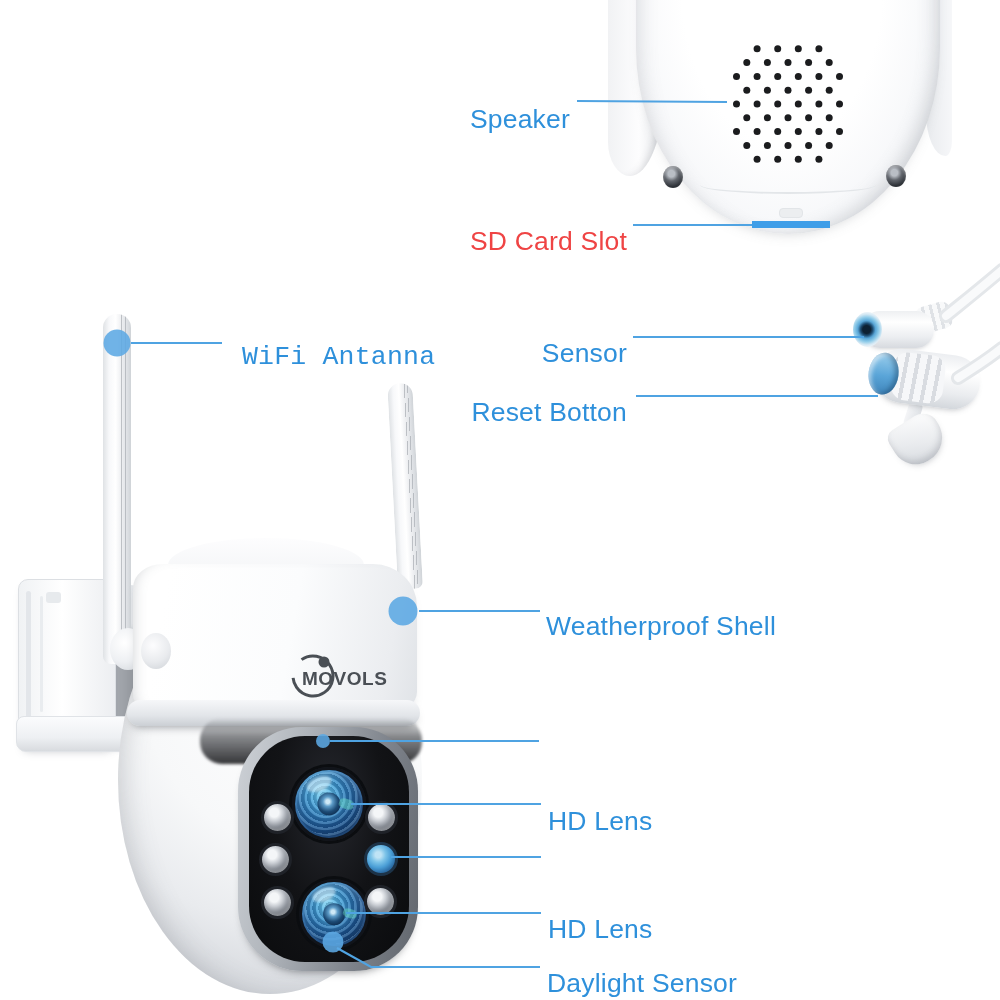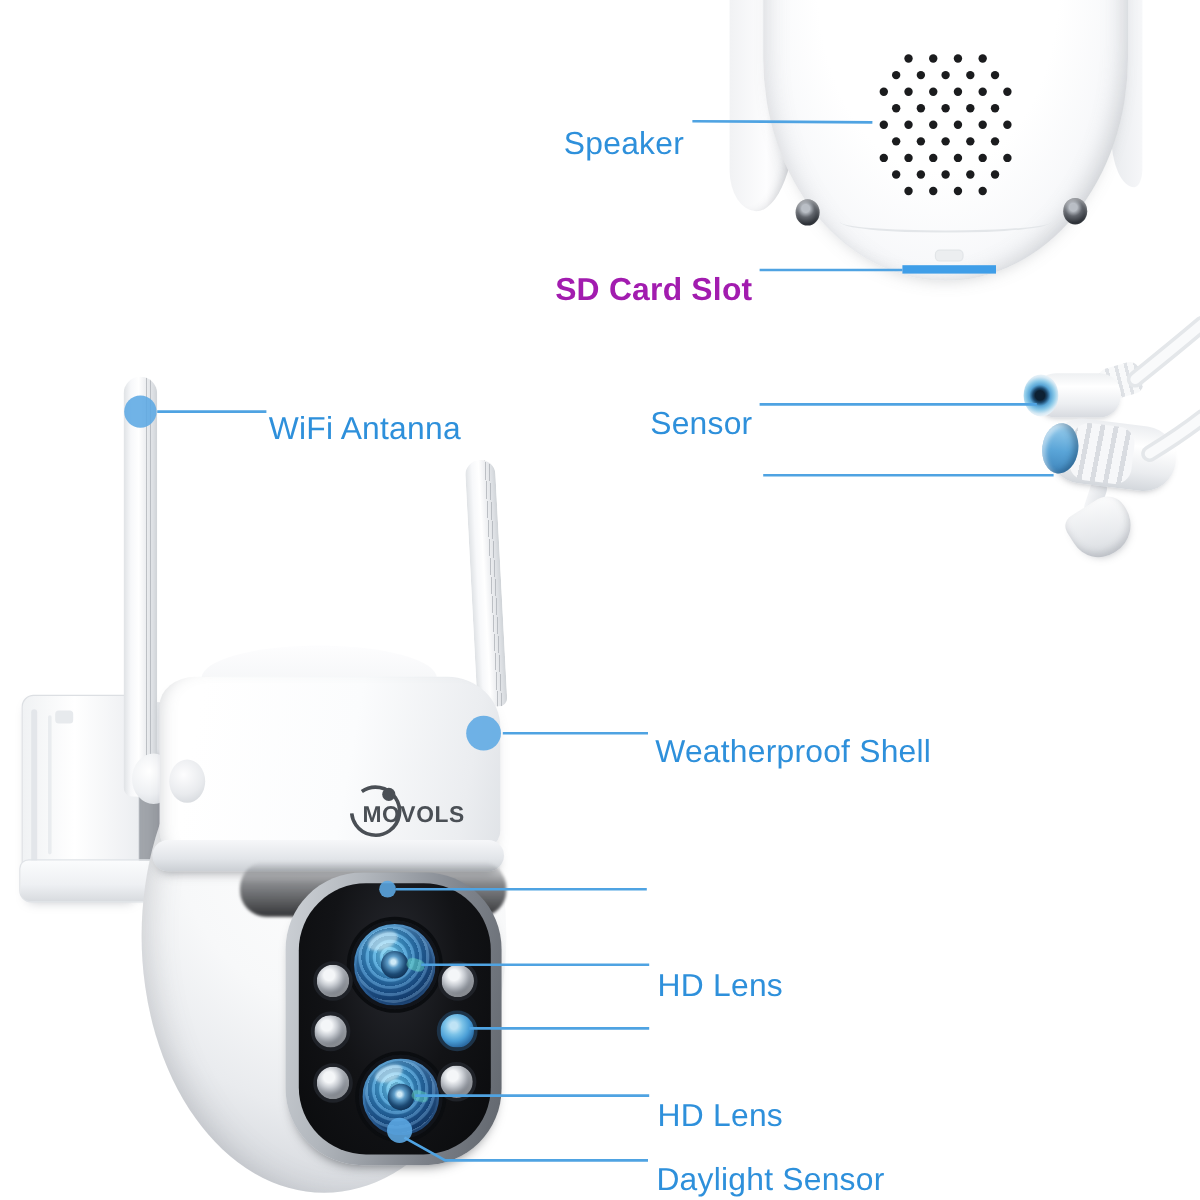--- a/index.html
+++ b/index.html
@@ -255,21 +255,22 @@
     <rect x="752" y="221" width="78" height="7" fill="#3F9EE8"></rect>
     <g opacity="0.88" fill="#5CA9E4">
       <circle cx="117" cy="343" r="13.5"></circle>
       <circle cx="403" cy="611" r="14.5"></circle>
       <circle cx="323" cy="741" r="7"></circle>
       <circle cx="333" cy="942" r="10.5"></circle>
     </g>
   </svg>
 
   <div class="label" style="right: 430px; top: 87px; color: rgb(46, 144, 219);">Speaker</div>
-  <div class="label" style="right: 373px; top: 209px; color: #a21caf; font-weight: bold;">SD Card Slot</div>
+  <div class="label" style="right: 373px; top: 209px; color: #ef4444;">SD Card Slot</div>
   <div class="label" style="right: 373px; top: 321px; color: rgb(46, 144, 219);">Sensor</div>
-  <div class="label" style="left: 224px; top: 325px; color: rgb(46, 144, 219);">WiFi Antanna</div>
+  <div class="label" style="right: 373px; top: 380px; color: rgb(46, 144, 219);">Reset Botton</div>
+  <div class="label" style="left: 242px; top: 325px; color: rgb(46, 144, 219); font-family: Liberation Mono, monospace;">WiFi Antanna</div>
   <div class="label" style="left: 546px; top: 594px; color: rgb(46, 144, 219);">Weatherproof Shell</div>
   <div class="label" style="left: 548px; top: 789px; color: rgb(46, 144, 219);">HD Lens</div>
   <div class="label" style="left: 548px; top: 897px; color: rgb(46, 144, 219);">HD Lens</div>
   <div class="label" style="left: 547px; top: 951px; color: rgb(46, 144, 219);">Daylight Sensor</div>
 
 </div>
 
 </body></html>

